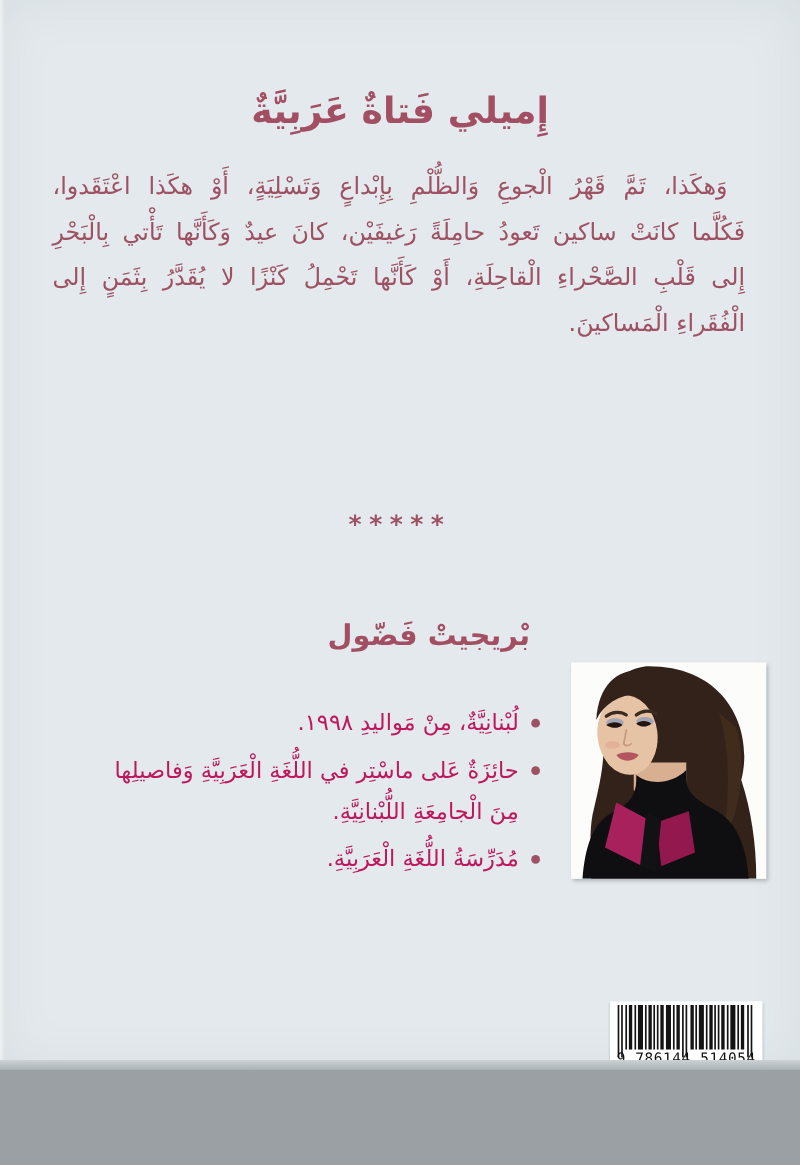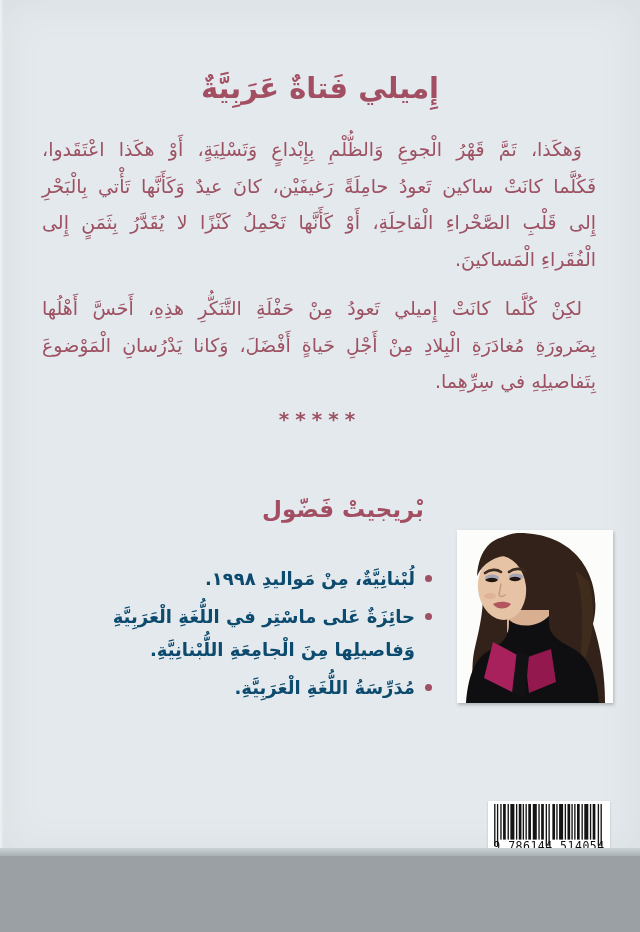--- a/index.html
+++ b/index.html
@@ -42,22 +42,22 @@
   }
 
   .author-name{
     position:absolute;top:496px;left:46px;right:0;
     text-align:center;direction:rtl;
     font-size:23px;font-weight:bold;color:#a34f63;
   }
 
   .bio-list{
     position:absolute;top:562px;right:208px;width:376px;
-    direction:rtl;color:#0c4a6e;
-    font-size:18px;line-height:33px;font-weight:bold;
+    direction:rtl;color:#be185d;
+    font-size:18px;line-height:33px;
   }
   .bio-item{display:flex;flex-direction:row;align-items:flex-start;margin-bottom:5px;}
   .bio-dot{flex:0 0 auto;width:7px;height:7px;border-radius:50%;
     background:#9d5162;margin-top:13px;margin-left:10px;}
   .bio-text{flex:0 1 332px;text-align:right;}
 
   .author-photo{
     position:absolute;left:457px;top:530px;width:156px;height:173px;
     background:#fcfcfa;
     box-shadow:1px 2px 3px rgba(110,120,130,0.45);
@@ -86,25 +86,20 @@
   <div class="edge-left"></div>
 
   <h1 class="book-title">إِميلي فَتاةٌ عَرَبِيَّةٌ</h1>
 
   <div class="synopsis">
     <div class="para1">
       <div class="syn-line stretch indent">وَهكَذا، تَمَّ قَهْرُ الْجوعِ وَالظُّلْمِ بِإِبْداعٍ وَتَسْلِيَةٍ، أَوْ هكَذا اعْتَقَدوا،</div>
       <div class="syn-line stretch">فَكُلَّما كانَتْ ساكين تَعودُ حامِلَةً رَغيفَيْن، كانَ عيدٌ وَكَأَنَّها تَأْتي بِالْبَحْرِ</div>
       <div class="syn-line stretch">إِلى قَلْبِ الصَّحْراءِ الْقاحِلَةِ، أَوْ كَأَنَّها تَحْمِلُ كَنْزًا لا يُقَدَّرُ بِثَمَنٍ إِلى</div>
       <div class="syn-line">الْفُقَراءِ الْمَساكينَ.</div>
-    </div>
-    <div class="para2">
-      <div class="syn-line stretch indent">لكِنْ كُلَّما كانَتْ إِميلي تَعودُ مِنْ حَفْلَةِ التَّنَكُّرِ هذِهِ، أَحَسَّ أَهْلُها</div>
-      <div class="syn-line stretch">بِضَرورَةِ مُغادَرَةِ الْبِلادِ مِنْ أَجْلِ حَياةٍ أَفْضَلَ، وَكانا يَدْرُسانِ الْمَوْضوعَ</div>
-      <div class="syn-line">بِتَفاصيلِهِ في سِرِّهِما.</div>
     </div>
   </div>
 
   <div class="separator-stars">*****</div>
 
   <div class="author-name">بْريجيتْ فَضّول</div>
 
   <div class="bio-list">
     <div class="bio-item">
       <span class="bio-dot"></span>

